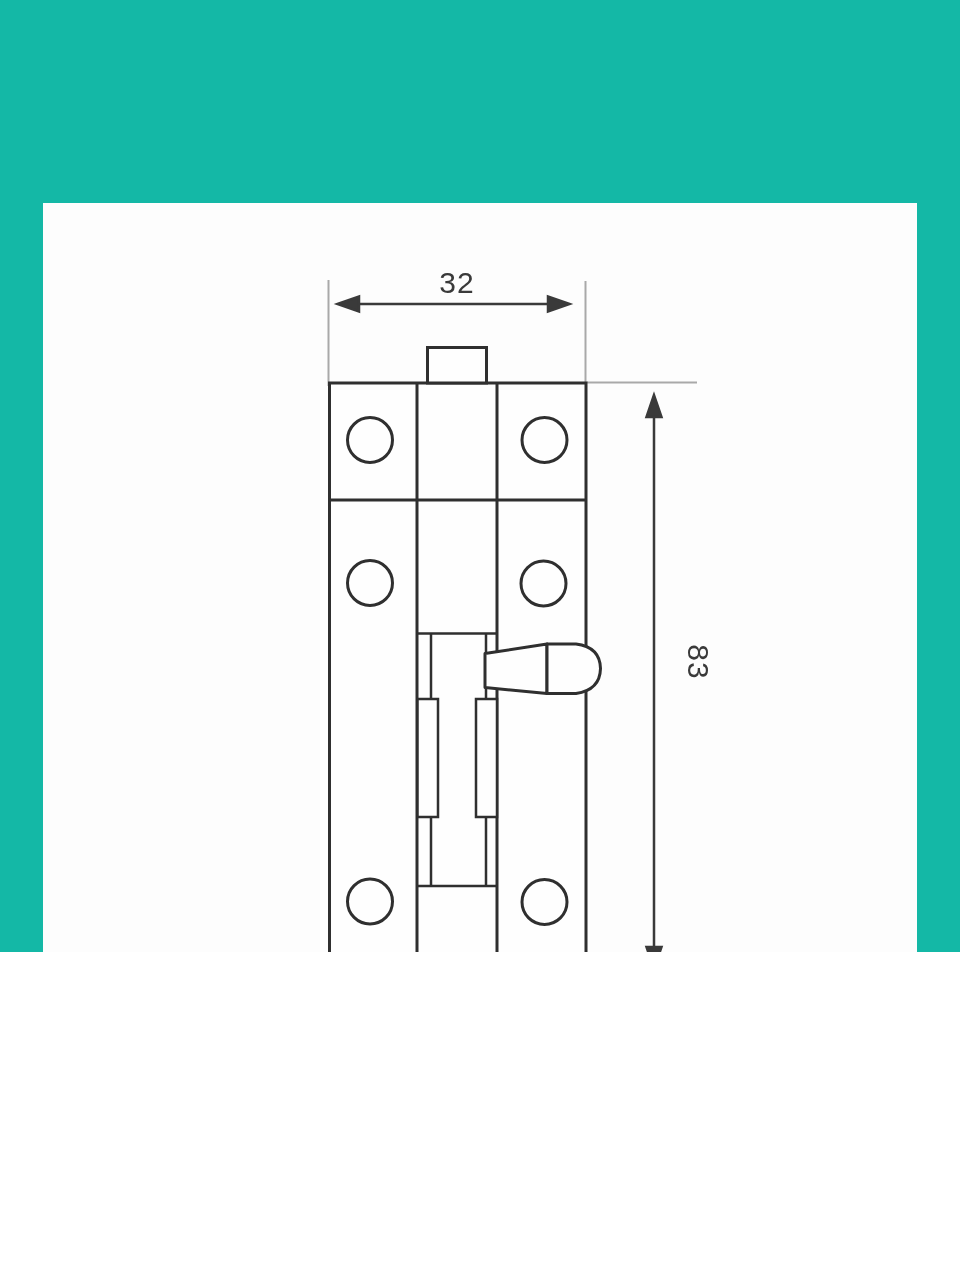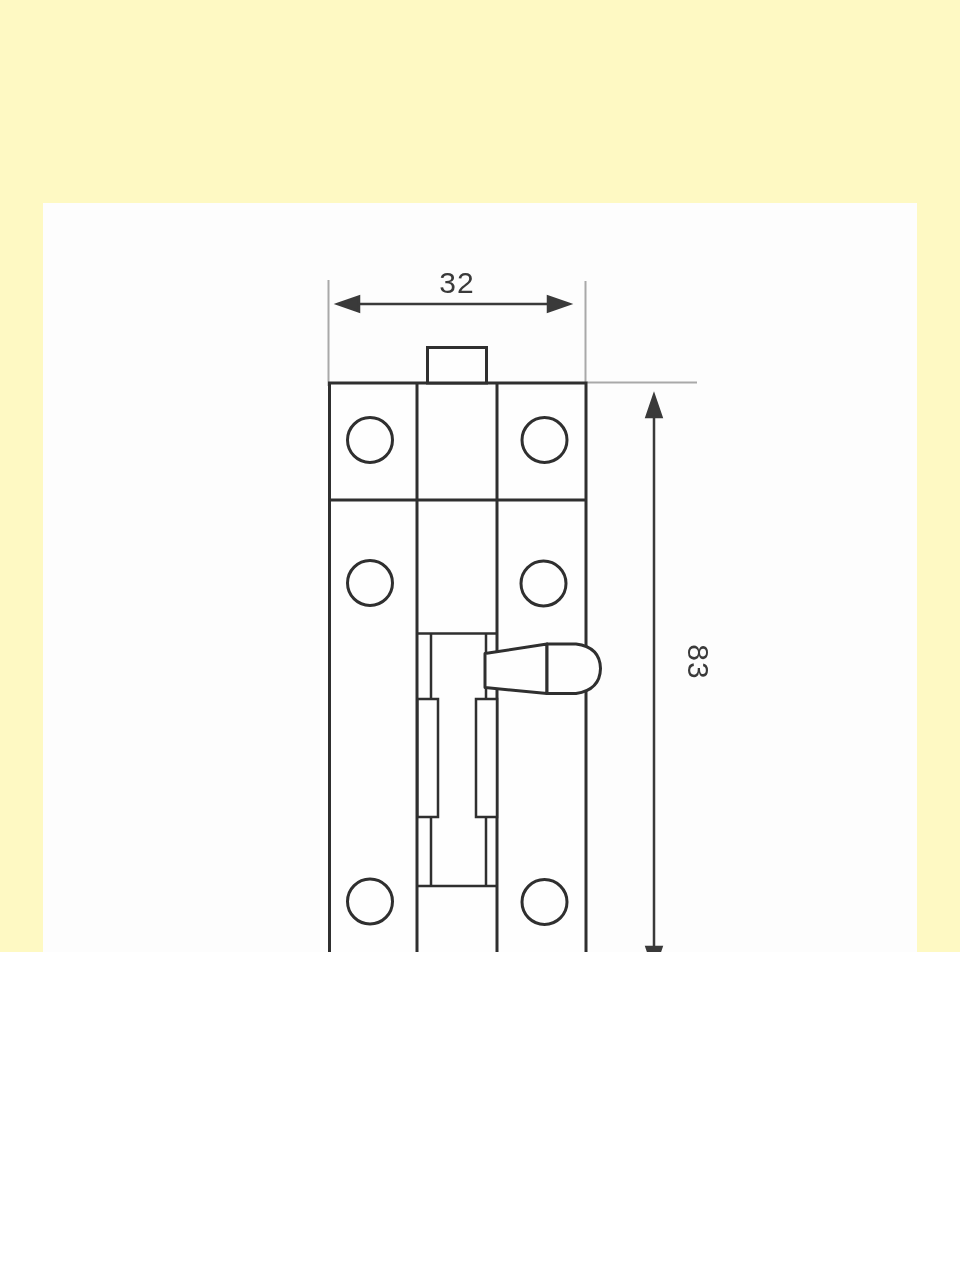--- a/index.html
+++ b/index.html
@@ -4,21 +4,21 @@
 <style>
   html, body {
     margin: 0;
     padding: 0;
     background: #ffffff;
   }
   .stage {
     position: relative;
     width: 960px;
     height: 952px;
-    background: #fef9c3;
+    background: #14b8a6;
     overflow: hidden;
     font-family: "Liberation Sans", sans-serif;
   }
   svg {
     display: block;
   }
   .dim-label {
     font-family: "Liberation Sans", sans-serif;
     font-size: 30px;
     fill: #3a3a3a;

